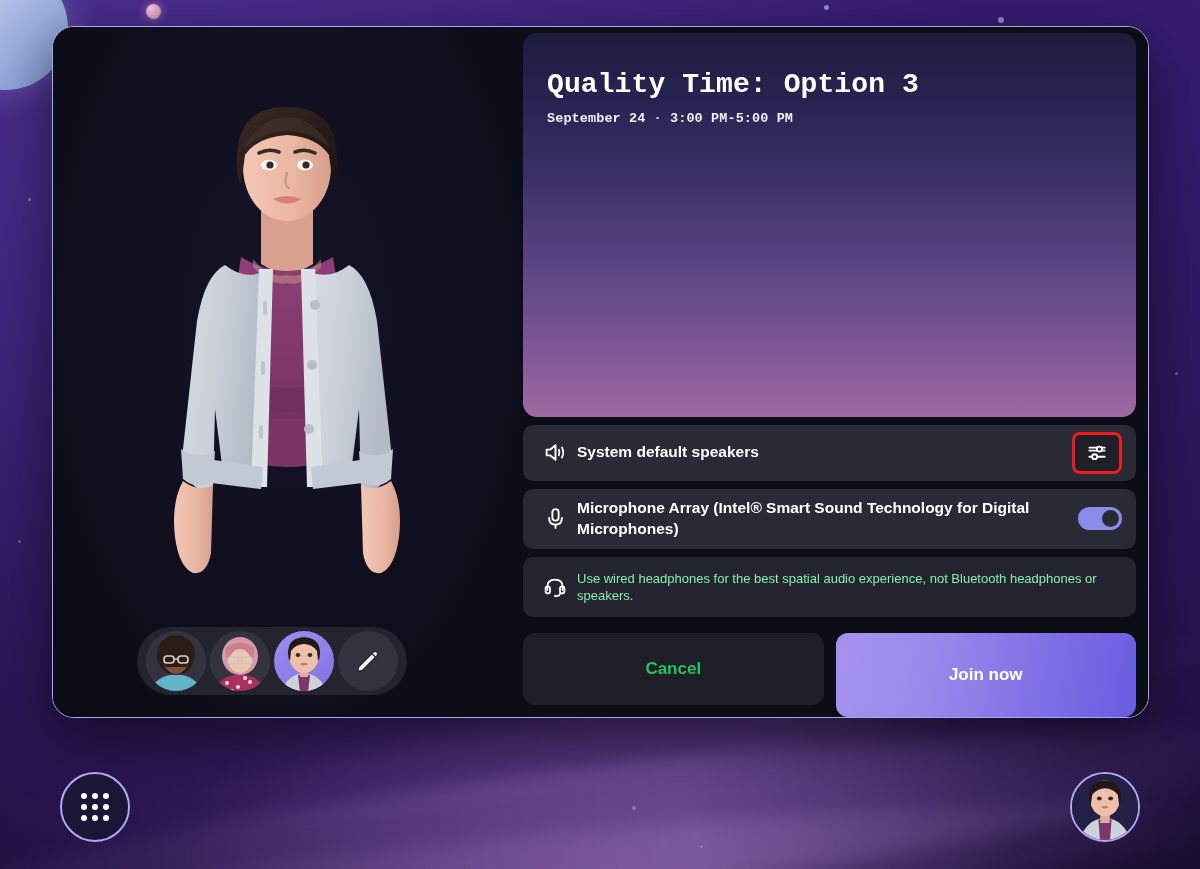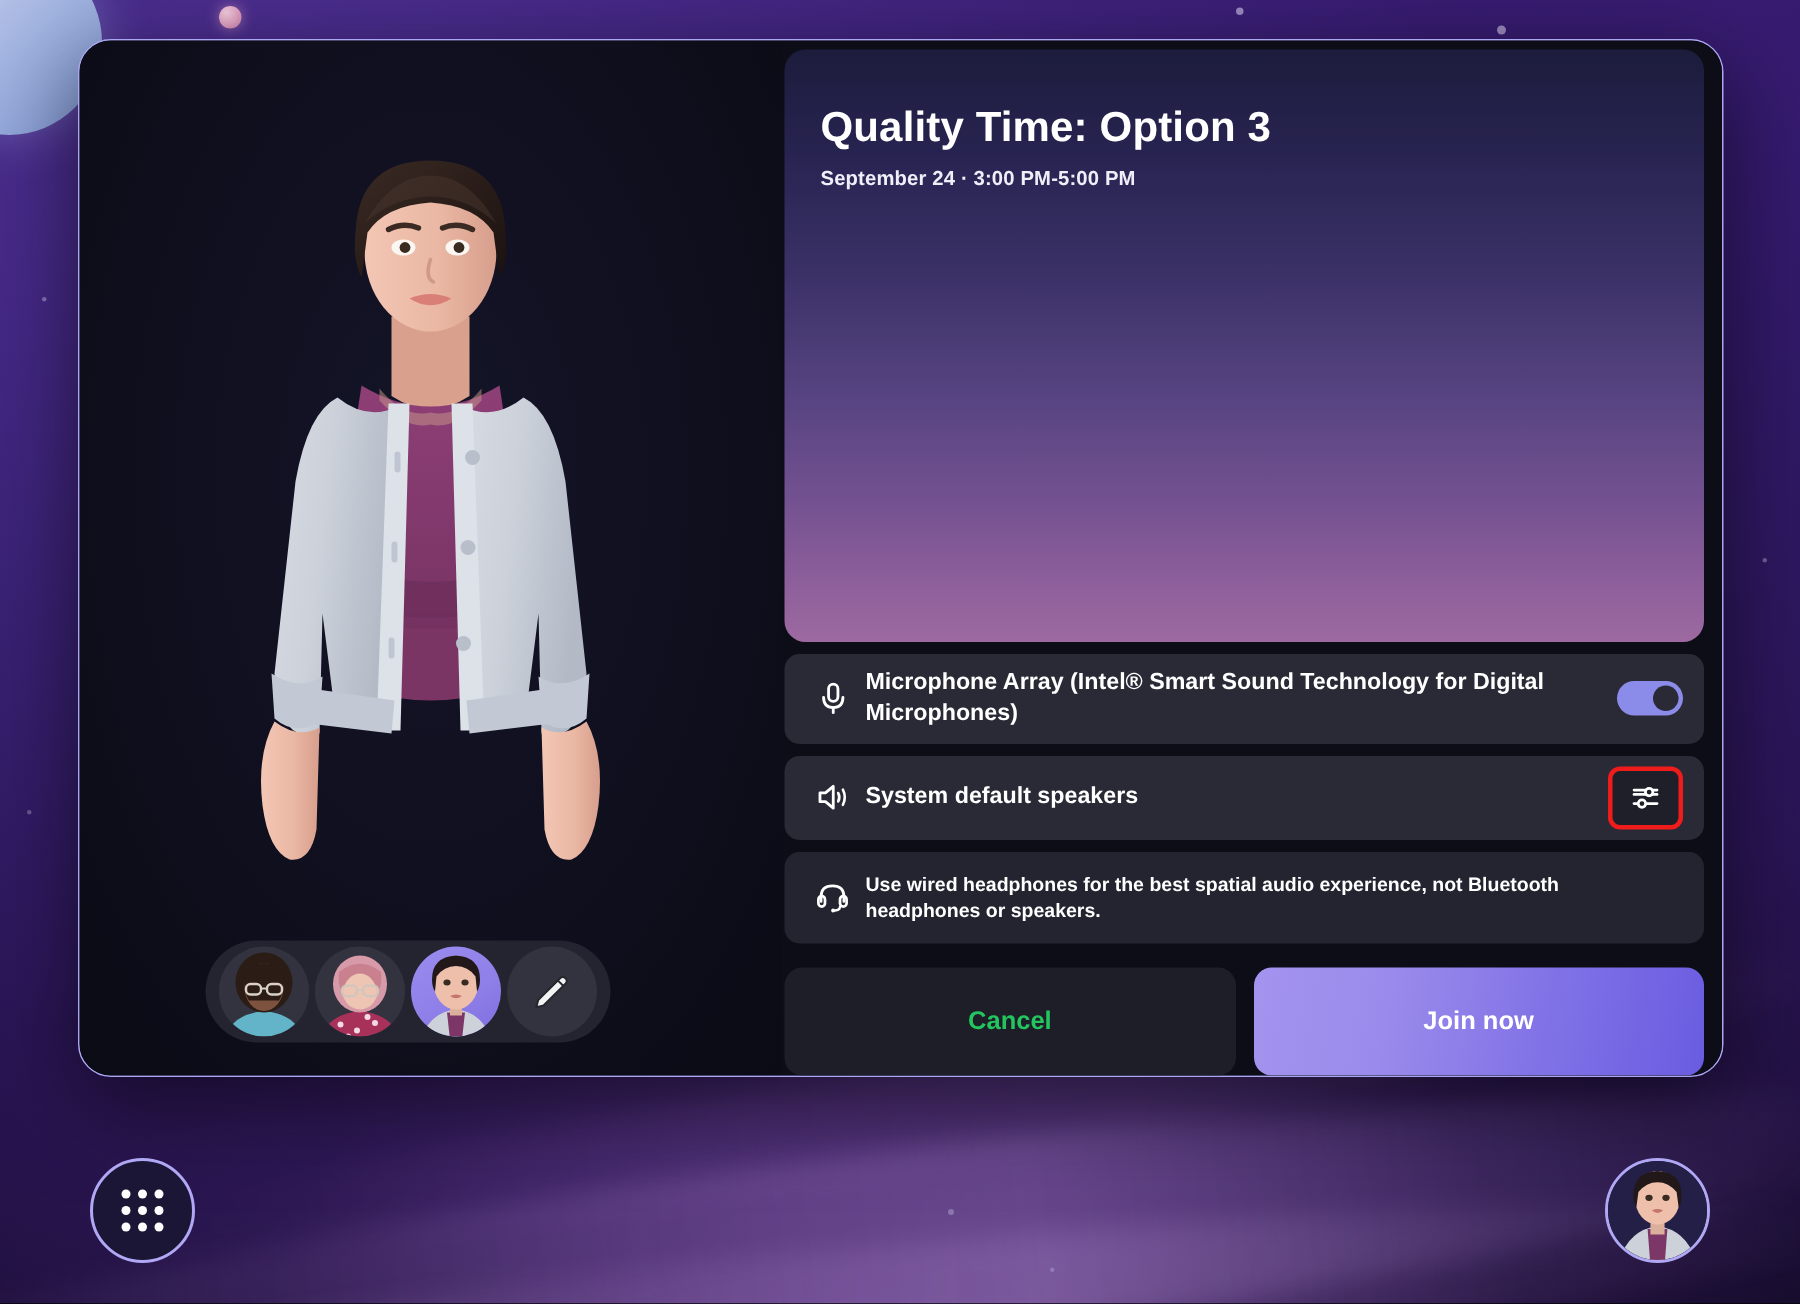--- a/index.html
+++ b/index.html
@@ -82,20 +82,21 @@
   #details-pane {
     flex: 1; padding: 0; display: flex; flex-direction: column;
     background: #0d0d18;
   }
   #preview-card {
     margin: 6px 12px 0 2px;
     height: 405px; border-radius: 14px;
     background: linear-gradient(180deg, #1c1c3c 0%, #272350 17%, #3b3167 38%, #564381 58%, #735190 76%, #8d5f9b 90%, #9d6aa0 100%);
     position: relative; overflow: hidden;
     padding: 36px 16px 0 24px;
+    font-family: Liberation Mono, monospace;
   }
   #meeting-title {
     font-size: 28px; font-weight: 700; color: #ffffff;
     letter-spacing: .1px; line-height: 1.15;
   }
   #meeting-time {
     margin-top: 10px; font-size: 13.5px; font-weight: 700;
     color: #f0eef8; letter-spacing: .1px;
   }
 
@@ -130,32 +131,32 @@
   }
 
   #hint-row {
     margin: 8px 12px 0 2px;
     background: #242430; border-radius: 10px;
     display: flex; align-items: center;
     padding: 14px 18px 14px 20px; min-height: 54px;
   }
   #hint-row .dev-icon { width: 34px; flex: none; }
   #hint-row .dev-icon svg { width: 24px; height: 24px; display:block; }
-  #hint-text { font-size: 13px; font-weight: 700; color: #ffffff; line-height: 1.32; }
+  #hint-text { font-size: 13px; font-weight: 400; color: #86efac; line-height: 1.32; }
 
   #action-row { margin: 16px 12px 0 2px; display: flex; gap: 12px; }
   #btn-cancel {
     flex: 1 1 0; height: 72px; border-radius: 12px;
     background: #1e1e28; color: #22c55e;
     font-size: 17px; font-weight: 700;
     display: flex; align-items: center; justify-content: center; cursor: pointer;
     border: none; font-family: inherit;
   }
   #btn-join {
-    flex: 1 1 0; height: 72px; border-radius: 12px;
+    flex: 1 1 0; height: 84px; border-radius: 12px;
     background: linear-gradient(100deg, #a494ef 0%, #9a8aeb 30%, #8072e6 65%, #6a5ce0 100%);
     color: #fff; font-size: 17px; font-weight: 700;
     display: flex; align-items: center; justify-content: center; cursor: pointer;
     border: none; font-family: inherit;
   }
 
   
   .circle-btn {
     position: absolute; border-radius: 50%;
     border: 2.5px solid #b0a8f5; cursor: pointer;
@@ -326,51 +327,51 @@
       </div>
     </div>
 
     <div id="details-pane">
 
       <div id="preview-card">
         <div id="meeting-title">Quality Time: Option 3</div>
         <div id="meeting-time">September 24 · 3:00 PM-5:00 PM</div>
       </div>
 
-      <div class="device-row" id="row-mic">
-        <span class="dev-icon">
-          <svg viewBox="0 0 24 24" xmlns="http://www.w3.org/2000/svg">
-            <rect x="9" y="3" width="6" height="11" rx="3" fill="none" stroke="#fff" stroke-width="1.8"></rect>
-            <path d="M5.8 11.4 Q5.8 18 12 18 Q18.2 18 18.2 11.4" fill="none" stroke="#fff" stroke-width="1.8" stroke-linecap="round"></path>
-            <line x1="12" y1="18" x2="12" y2="21.2" stroke="#fff" stroke-width="1.8" stroke-linecap="round"></line>
-          </svg>
-        </span>
-        <span class="device-label">Microphone Array (Intel® Smart Sound Technology for Digital Microphones)</span>
-        <span class="toggle">
-          <span class="knob"></span>
-        </span>
-      </div>
-
       <div class="device-row">
         <span class="dev-icon">
           <svg viewBox="0 0 24 24" xmlns="http://www.w3.org/2000/svg">
             <path d="M3.5 9.2 L7 9.2 L12 5 L12 19 L7 14.8 L3.5 14.8 Z" fill="none" stroke="#fff" stroke-width="1.8" stroke-linejoin="round"></path>
             <path d="M15.2 9.3 Q16.6 12 15.2 14.7" fill="none" stroke="#fff" stroke-width="1.7" stroke-linecap="round"></path>
             <path d="M18.2 7.2 Q20.6 12 18.2 16.8" fill="none" stroke="#fff" stroke-width="1.7" stroke-linecap="round"></path>
           </svg>
         </span>
         <span class="device-label">System default speakers</span>
         <span class="settings-btn">
           <svg viewBox="0 0 24 24" xmlns="http://www.w3.org/2000/svg">
             <line x1="3.5" y1="7" x2="19.5" y2="7" stroke="#fff" stroke-width="1.9" stroke-linecap="round"></line>
             <line x1="3.5" y1="10" x2="19.5" y2="10" stroke="#fff" stroke-width="1.9" stroke-linecap="round"></line>
             <circle cx="14" cy="8.4" r="2.6" fill="#1f1f29" stroke="#fff" stroke-width="1.9"></circle>
             <line x1="3.5" y1="16.4" x2="19.5" y2="16.4" stroke="#fff" stroke-width="1.9" stroke-linecap="round"></line>
             <circle cx="9" cy="16.4" r="2.6" fill="#1f1f29" stroke="#fff" stroke-width="1.9"></circle>
           </svg>
+        </span>
+      </div>
+
+      <div class="device-row" id="row-mic">
+        <span class="dev-icon">
+          <svg viewBox="0 0 24 24" xmlns="http://www.w3.org/2000/svg">
+            <rect x="9" y="3" width="6" height="11" rx="3" fill="none" stroke="#fff" stroke-width="1.8"></rect>
+            <path d="M5.8 11.4 Q5.8 18 12 18 Q18.2 18 18.2 11.4" fill="none" stroke="#fff" stroke-width="1.8" stroke-linecap="round"></path>
+            <line x1="12" y1="18" x2="12" y2="21.2" stroke="#fff" stroke-width="1.8" stroke-linecap="round"></line>
+          </svg>
+        </span>
+        <span class="device-label">Microphone Array (Intel® Smart Sound Technology for Digital Microphones)</span>
+        <span class="toggle">
+          <span class="knob"></span>
         </span>
       </div>
 
       <div id="hint-row">
         <span class="dev-icon">
           <svg viewBox="0 0 24 24" xmlns="http://www.w3.org/2000/svg">
             <path d="M4.4 15 L4.4 11.6 Q4.4 4.6 12 4.6 Q19.6 4.6 19.6 11.6 L19.6 15" fill="none" stroke="#fff" stroke-width="1.8" stroke-linecap="round"></path>
             <rect x="2.6" y="11.4" width="4.4" height="7" rx="2.2" fill="none" stroke="#fff" stroke-width="1.8"></rect>
             <rect x="17" y="11.4" width="4.4" height="7" rx="2.2" fill="none" stroke="#fff" stroke-width="1.8"></rect>
             <path d="M17 18.4 Q17 21 13.6 21" fill="none" stroke="#fff" stroke-width="1.6" stroke-linecap="round"></path>

